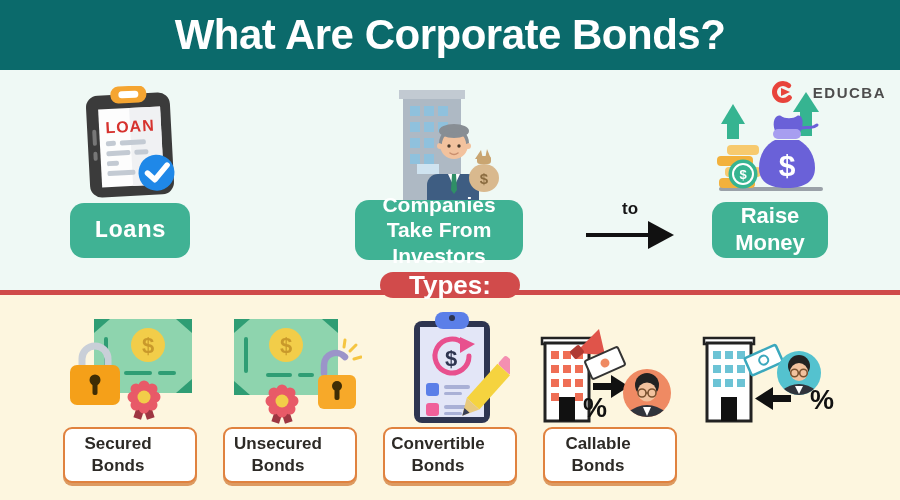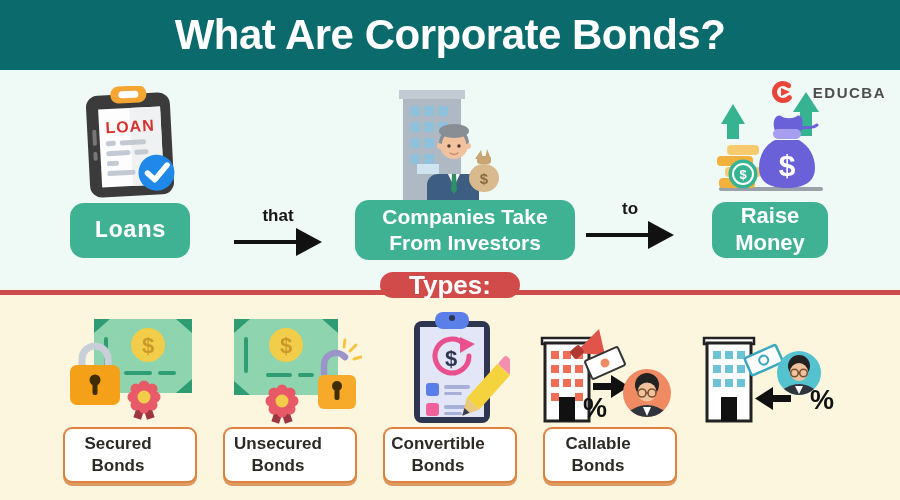--- a/index.html
+++ b/index.html
@@ -11,21 +11,21 @@
   .header .title{color:#ffffff;font-size:42px;font-weight:bold;letter-spacing:-0.5px;}
   
   .upper{position:absolute;top:70px;left:0;width:900px;height:221px;background:#eff9f5;}
   .brand{position:absolute;top:80px;right:14px;display:flex;align-items:center;gap:18px;}
   .brand .brand-name{color:#4d4d4d;font-size:15px;font-weight:bold;letter-spacing:1.5px;}
   .flow-icon{position:absolute;}
   .flow-btn{position:absolute;background:#40b294;border-radius:14px;color:#fff;
             font-weight:bold;display:flex;align-items:center;justify-content:center;
             text-align:center;line-height:1.22;}
   .btn-loans{left:70px;top:203px;width:120px;height:55px;font-size:24px;font-family:Liberation Mono, monospace;}
-  .btn-companies{left:355px;top:200px;width:220px;height:60px;font-size:21px;padding:8px 6px;box-sizing:border-box;}
+  .btn-companies{left:355px;top:200px;width:168px;height:60px;font-size:21px;padding:8px 6px;box-sizing:border-box;}
   .btn-raise{left:712px;top:202px;width:116px;height:56px;font-size:22px;padding:0 14px;box-sizing:border-box;}
   .connector{position:absolute;width:92px;height:52px;display:flex;flex-direction:column;align-items:center;}
   .connector .conn-label{font-size:17px;font-weight:bold;color:#161616;height:20px;line-height:20px;}
   .conn-1{left:232px;top:206px;}
   .conn-2{left:584px;top:199px;}
   
   .divider{position:absolute;top:290px;left:0;width:900px;height:5px;background:#cf4a4a;z-index:2;}
   .types-pill{position:absolute;top:272px;left:380px;width:140px;height:26px;background:#d14b4b;
               border-radius:20px;color:#fff;font-size:26px;font-weight:bold;z-index:3;
               display:flex;align-items:center;justify-content:center;}
@@ -144,27 +144,20 @@
       <path d="M96 44 C 104 42 106 46 112 41" stroke="#6a61d8" stroke-width="3" fill="none" stroke-linecap="round"></path>
       <rect x="68" y="45" width="28" height="10" rx="5" fill="#a79ef0"></rect>
       <text x="82" y="92" text-anchor="middle" font-size="30" fill="#ffffff">$</text>
     </g>
   </svg>
 
   <div class="flow-btn btn-loans">Loans</div>
   <div class="flow-btn btn-companies">Companies Take From Investors</div>
   <div class="flow-btn btn-raise">Raise Money</div>
 
-  <div class="connector conn-1">
-    <span class="conn-label">that</span>
-    <svg width="92" height="32" viewBox="0 0 92 32">
-      <rect x="2" y="14" width="62" height="4" fill="#111"></rect>
-      <polygon points="64,2 64,30 90,16" fill="#111"></polygon>
-    </svg>
-  </div>
   <div class="connector conn-2">
     <span class="conn-label">to</span>
     <svg width="92" height="32" viewBox="0 0 92 32">
       <rect x="2" y="14" width="62" height="4" fill="#111"></rect>
       <polygon points="64,2 64,30 90,16" fill="#111"></polygon>
     </svg>
   </div>
 
   <div class="divider"></div>
   <div class="types-pill">Types:</div>

